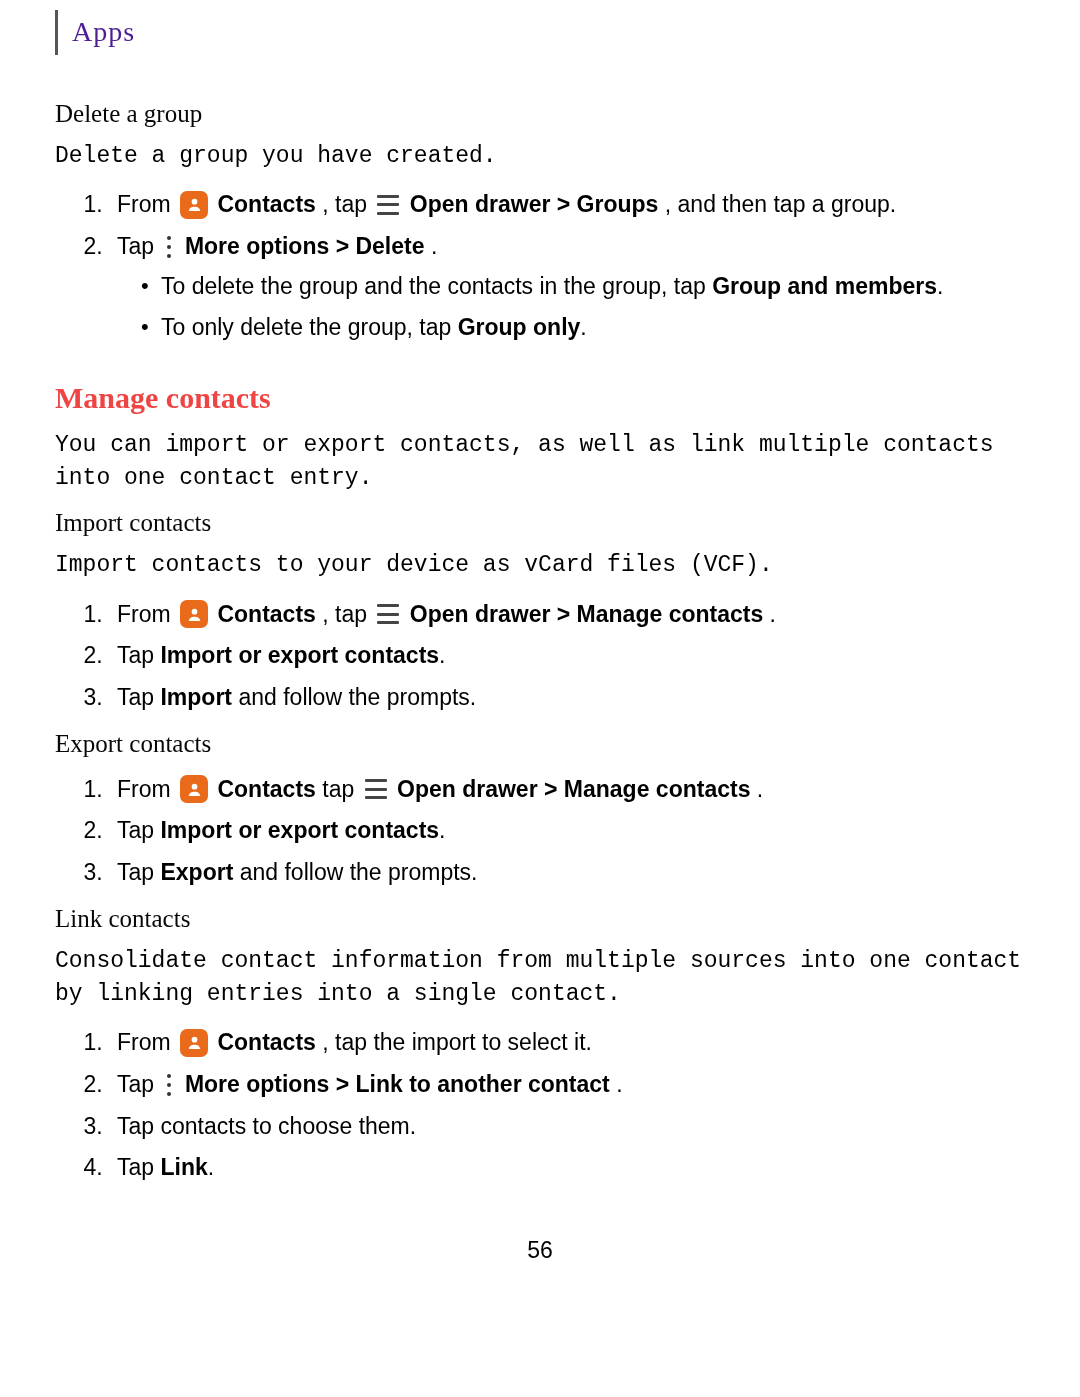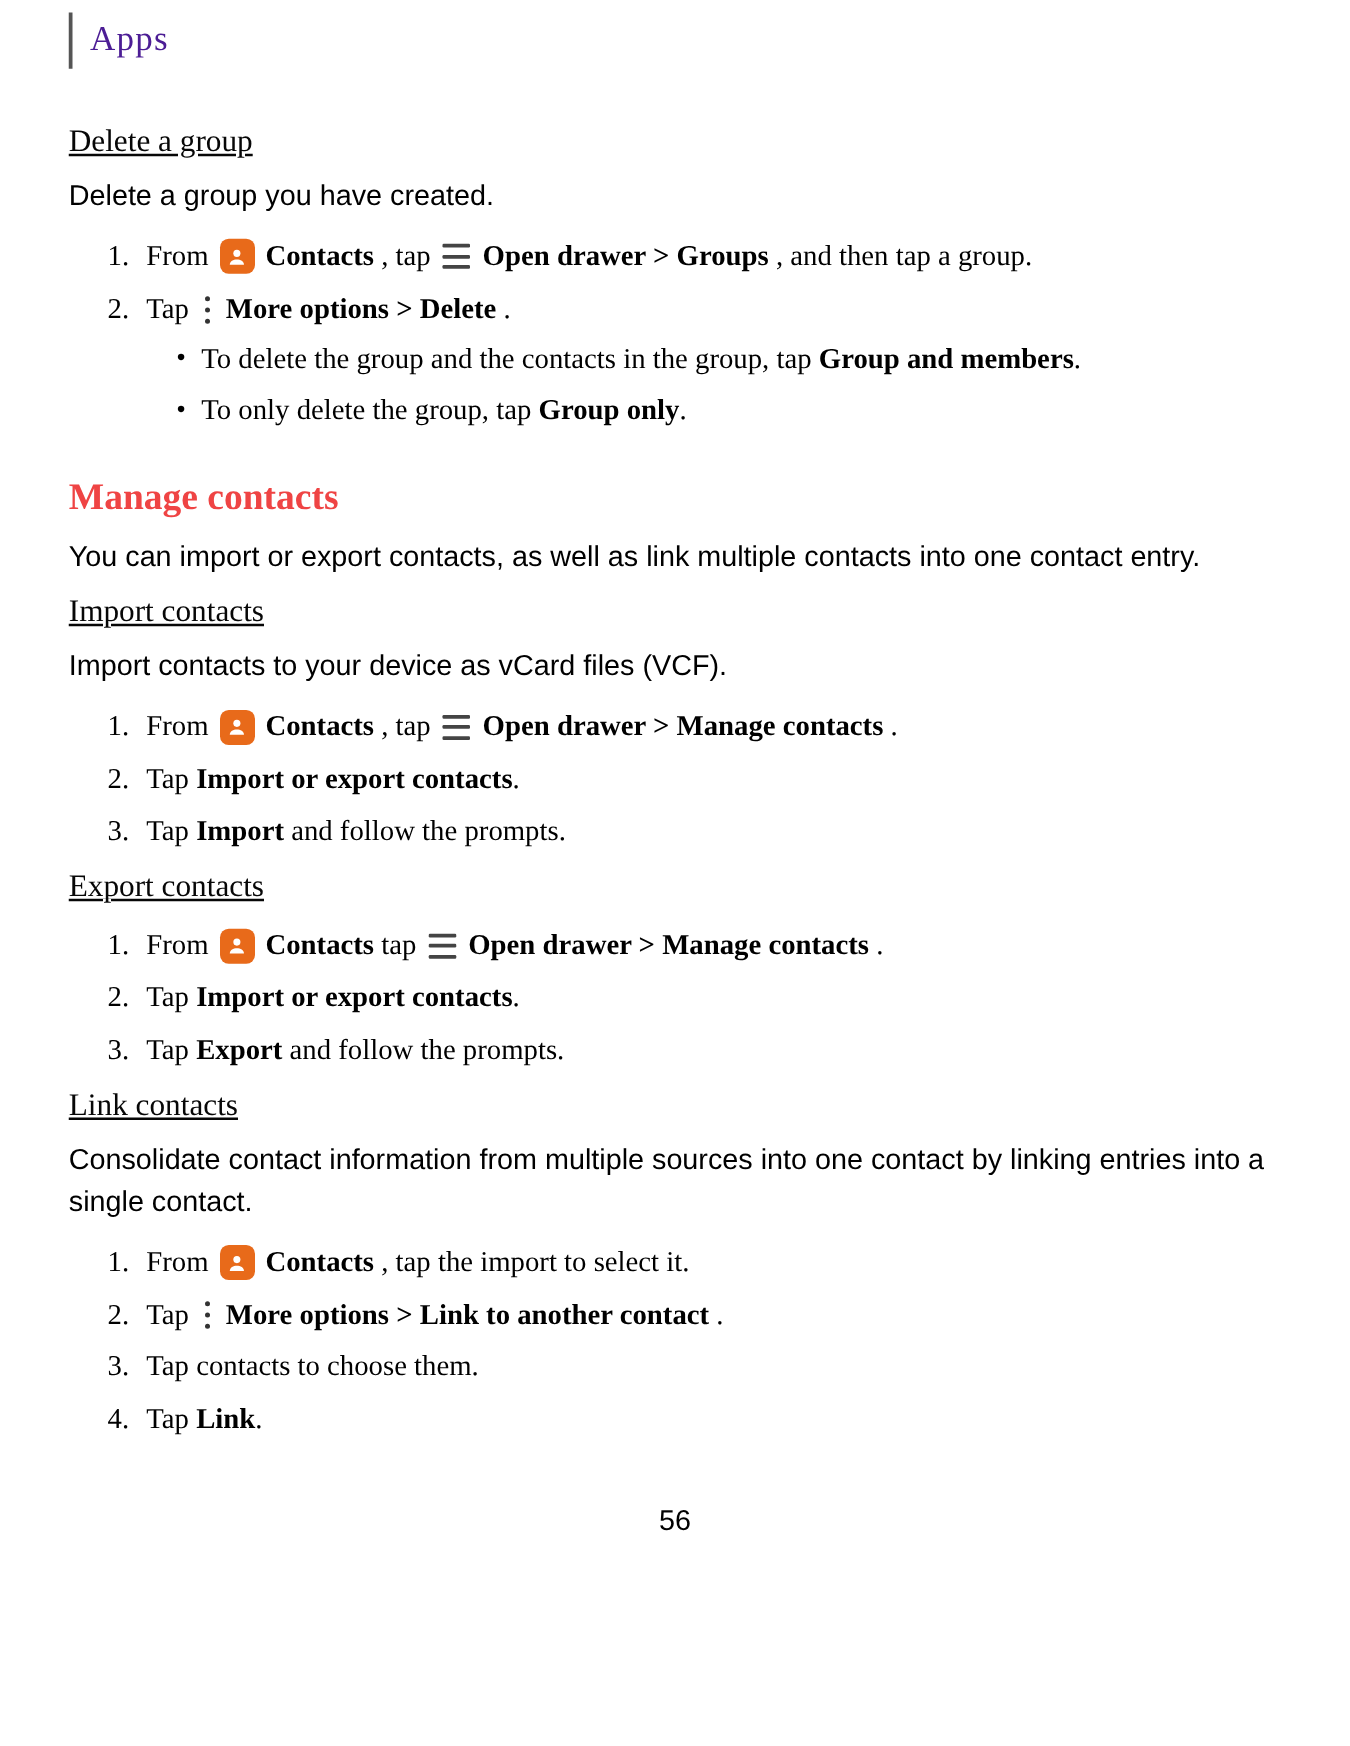--- a/index.html
+++ b/index.html
@@ -23,45 +23,43 @@
     font-family: Georgia, 'Times New Roman', serif;
     font-weight: 300;
     line-height: 1.6;
   }
   h3 {
     font-size: 25px;
     font-weight: 400;
     margin: 0 0 12px 0;
     color: #070707;
     font-family: Georgia, 'Times New Roman', serif;
-    text-decoration: underline;
   }
   h2 {
     font-size: 30px;
     font-weight: 700;
     margin: 35px 0 14px 0;
     color: #ef4444;
     font-family: Georgia, 'Times New Roman', serif;
   }
   p {
     font-size: 23px;
     line-height: 1.45;
     margin: 0 0 14px 0;
-    font-family: Liberation Sans, sans-serif;
+    font-family: Liberation Mono, monospace;
   }
   ol {
     padding-left: 54px;
     margin: 14px 0;
   }
   ol li {
     font-size: 23px;
     line-height: 1.55;
     padding-left: 8px;
     margin-bottom: 6px;
-    font-family: Liberation Serif, serif;
   }
   ul {
     list-style: none;
     padding-left: 20px;
     margin: 4px 0;
   }
   ul li {
     font-size: 23px;
     line-height: 1.55;
     margin: 5px 0;

